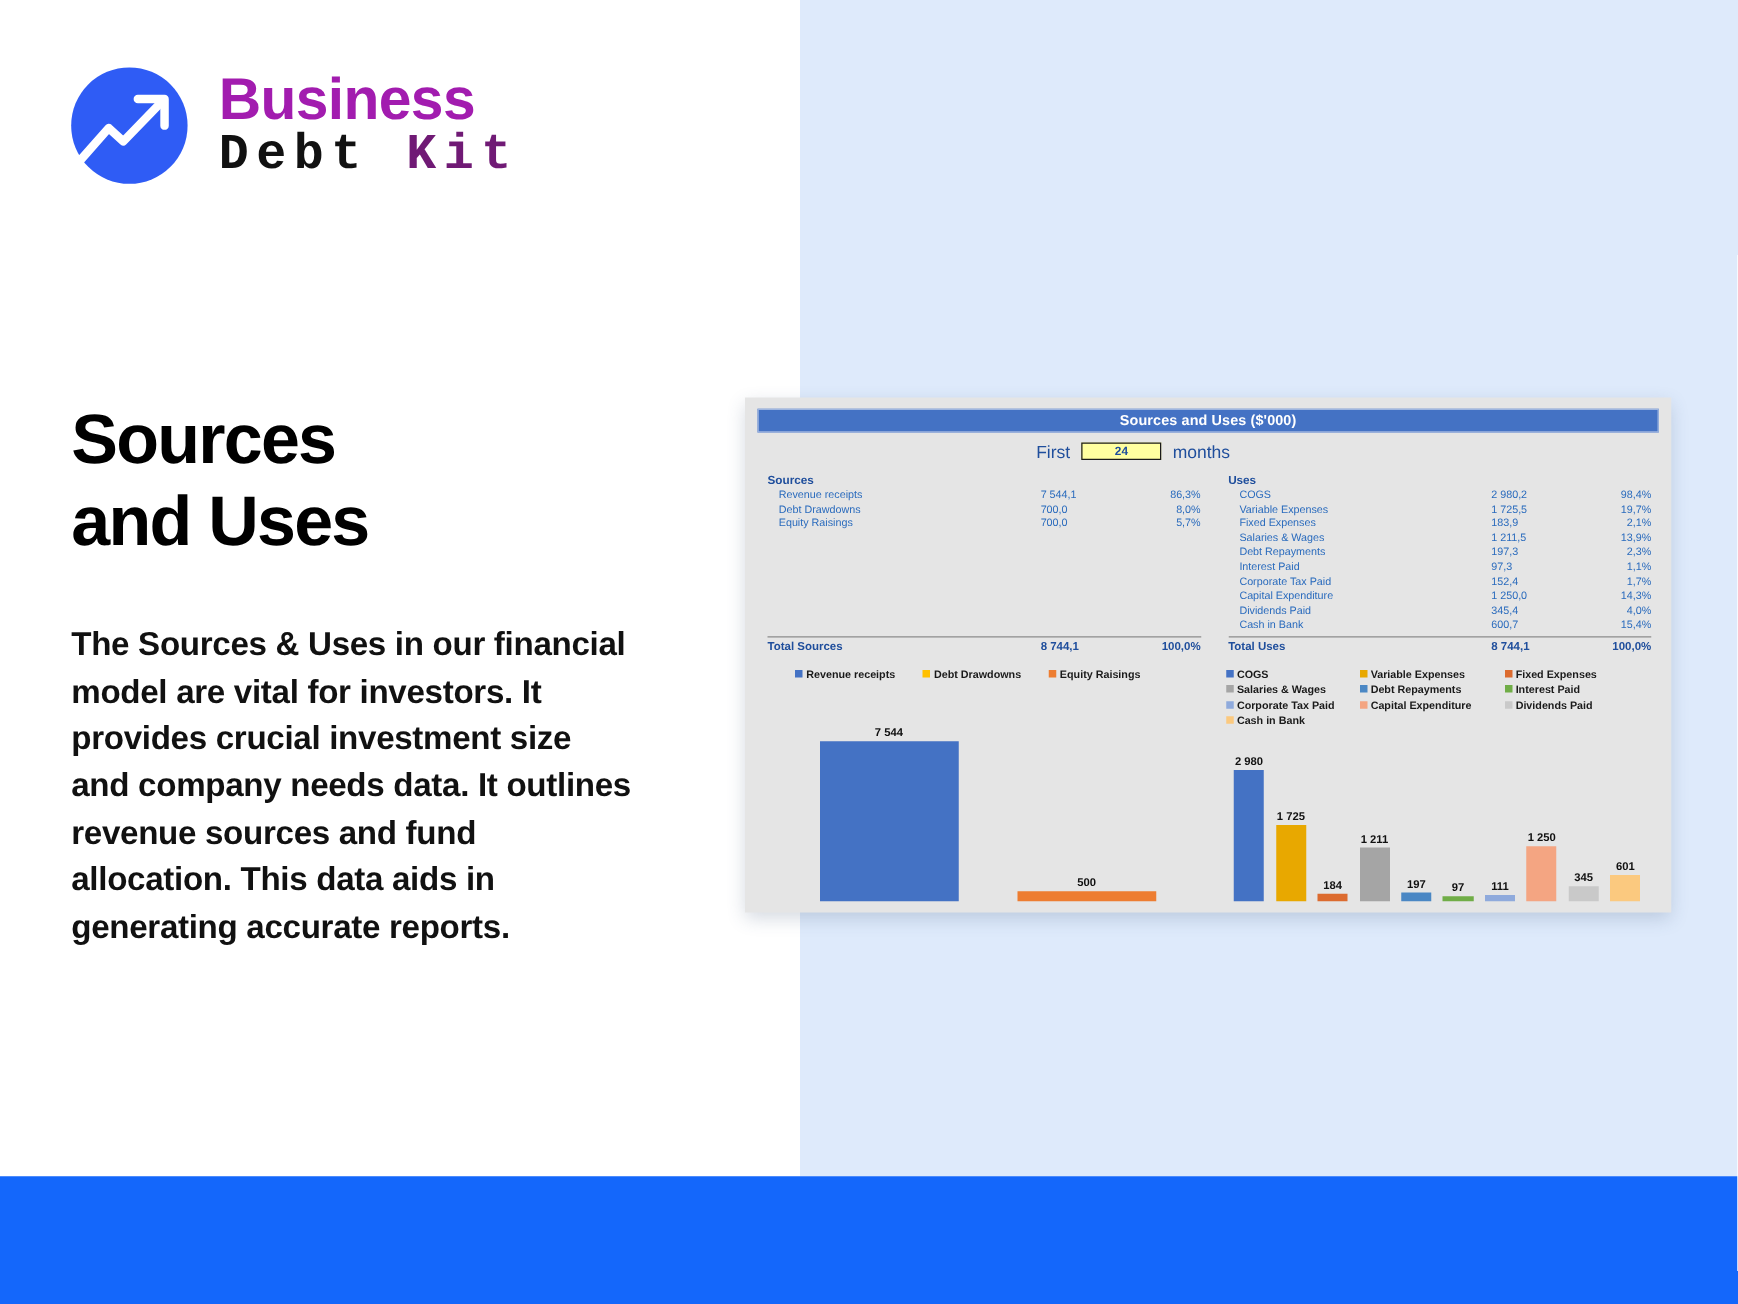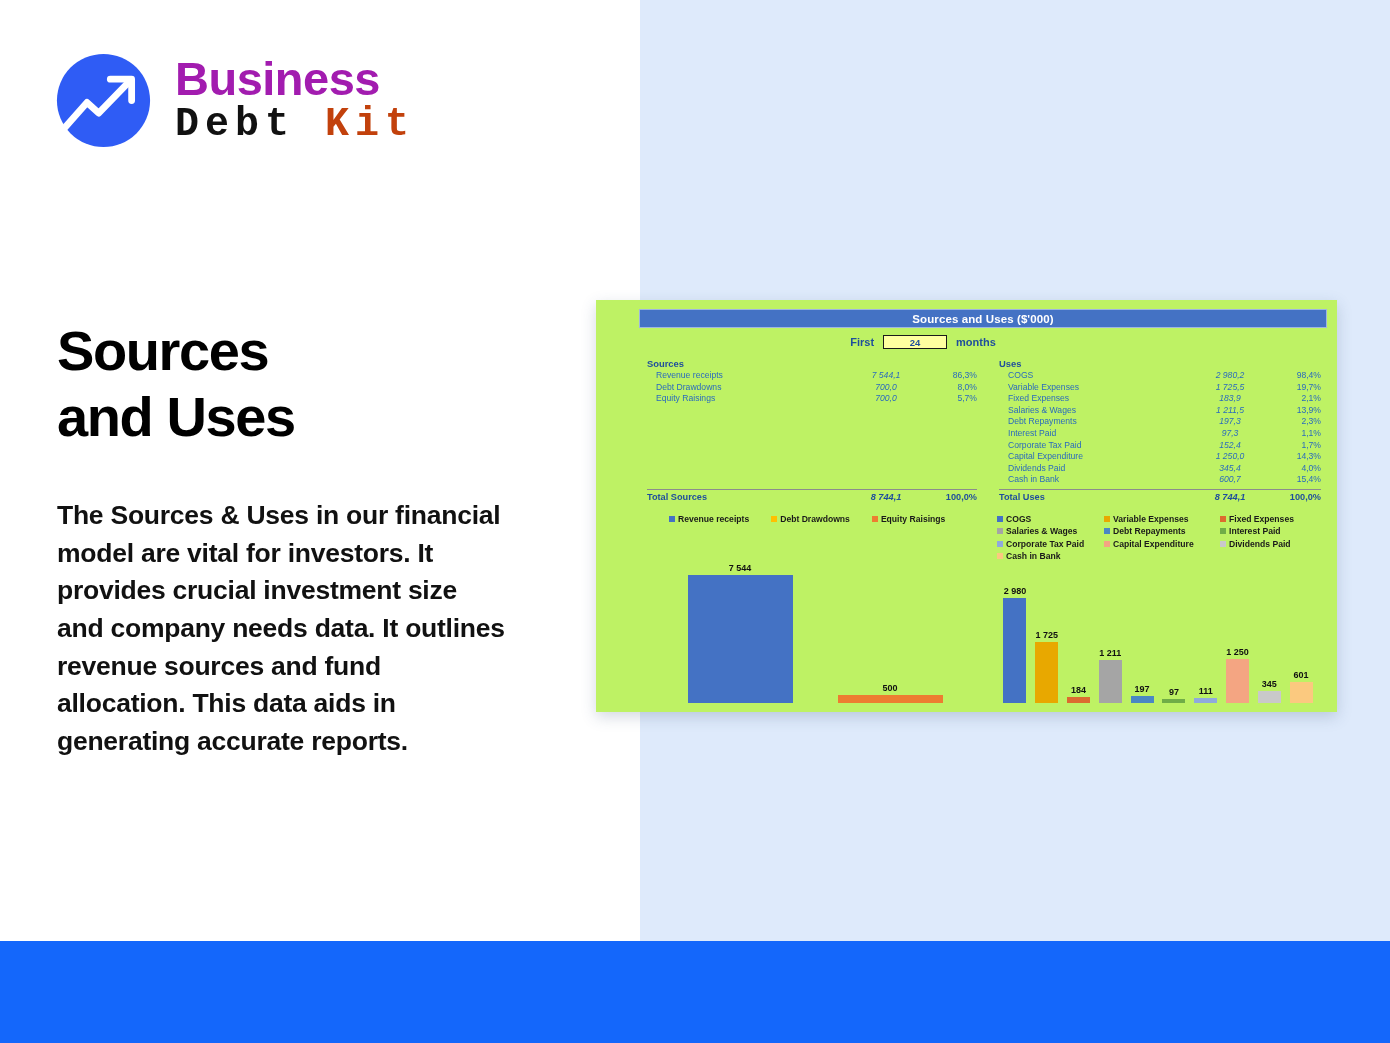--- a/index.html
+++ b/index.html
@@ -28,73 +28,72 @@
   .logo-line1 {
     font-size: 47px; font-weight: 700; letter-spacing: -0.5px;
     color: #a21caf; line-height: 1.0; white-space: nowrap;
   }
   .logo-line2 {
     font-size: 40px; font-weight: 700; letter-spacing: 6px;
     line-height: 1.05; margin-top: 2px; white-space: nowrap;
     font-family: "Liberation Mono", monospace;
   }
   .logo-idea { color: #111111; }
-  .logo-kit { color: #c2410c; }
+  .logo-kit { color: #701a75; }
 
   
   .headline {
     position: absolute; left: 57px; top: 318px; width: 520px;
     font-size: 56px; font-weight: 700; line-height: 1.18;
     letter-spacing: -1.4px; color: #000000; white-space: pre-line;
   }
   .body-copy {
     position: absolute; left: 57px; top: 497px; width: 450px;
     font-size: 26.5px; font-weight: 600; line-height: 1.42;
     color: #111111; letter-spacing: -0.25px;
   }
 
   
   .card {
-    position: absolute; left: 596px; top: 300px; width: 741px; height: 412px;
-    background: #bef264;
+    position: absolute; left: 596px; top: 318px; width: 741px; height: 412px;
+    background: #e5e5e5;
     box-shadow: 0 5px 14px rgba(60,80,120,0.22);
-    padding-left: 33px;
   }
   .card-inner { position: relative; width: 100%; height: 100%; padding: 9px 10px 0 10px; }
 
   .sheet-title {
     height: 19px; background: #4472c4; border: 1px solid #9fb6e0;
     color: #ffffff; font-size: 11.5px; font-weight: 700;
     display: flex; align-items: center; justify-content: center;
     letter-spacing: 0.1px;
   }
 
   .first-row {
     display: flex; align-items: center; justify-content: center;
     margin-top: 7px; gap: 9px; padding-right: 120px;
   }
   .first-label, .months-label {
-    font-size: 11px; font-weight: 700; color: #1f4e9c;
+    font-size: 14px; font-weight: 400; color: #1f4e9c;
   }
   .months-input {
     width: 64px; height: 14px; background: #ffffa0;
     border: 1.4px solid #1a1a1a;
     font-size: 9.5px; font-weight: 700; color: #1f4e9c;
     display: flex; align-items: center; justify-content: center;
   }
 
   .tables { display: flex; margin-top: 9px; gap: 0; }
   .tbl { width: 50%; padding: 0 6px 0 8px; }
   .tbl.right { padding-left: 16px; }
   .tbl-head {
     font-size: 9.4px; font-weight: 700; color: #1f4e9c; margin-bottom: 1px;
   }
   .trow { display: flex; font-size: 8.6px; color: #2a6bbd; line-height: 11.6px; }
   .trow .nm { flex: 1; padding-left: 9px; white-space: nowrap; }
-  .trow .v  { width: 74px; text-align: center; font-style: italic; }
+  .trow .v  { width: 74px; text-align: left; }
   .trow .p  { width: 54px; text-align: right; }
   .tbl-rule { border-top: 1.3px solid #8c8c8c; margin-top: 3px; }
   .trow.total {
     font-weight: 700; color: #1f4e9c; font-size: 9.2px; padding-top: 2px;
   }
   .trow.total .nm { padding-left: 0; }
 
   
   .legends { display: flex; margin-top: 10px; }
   .legend-left  { width: 50%; padding-left: 30px; }

